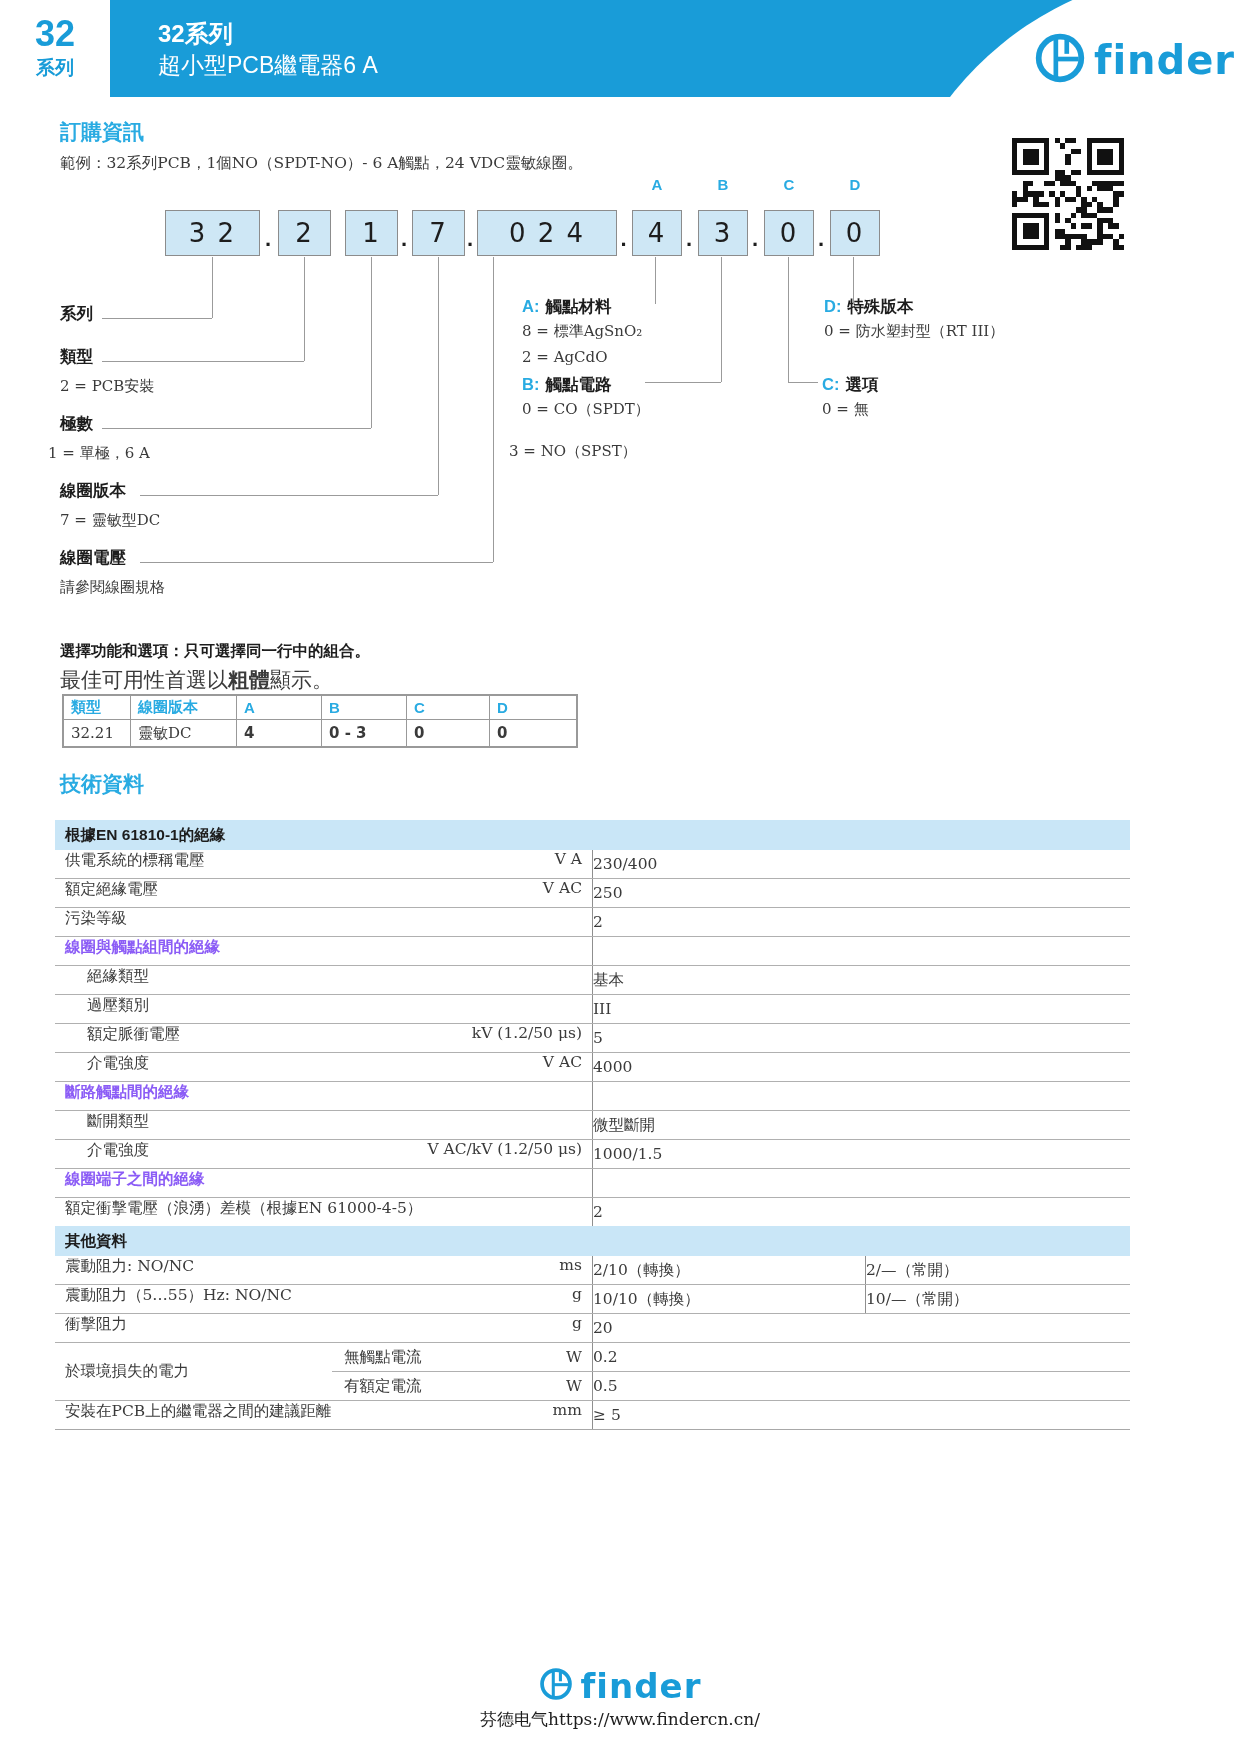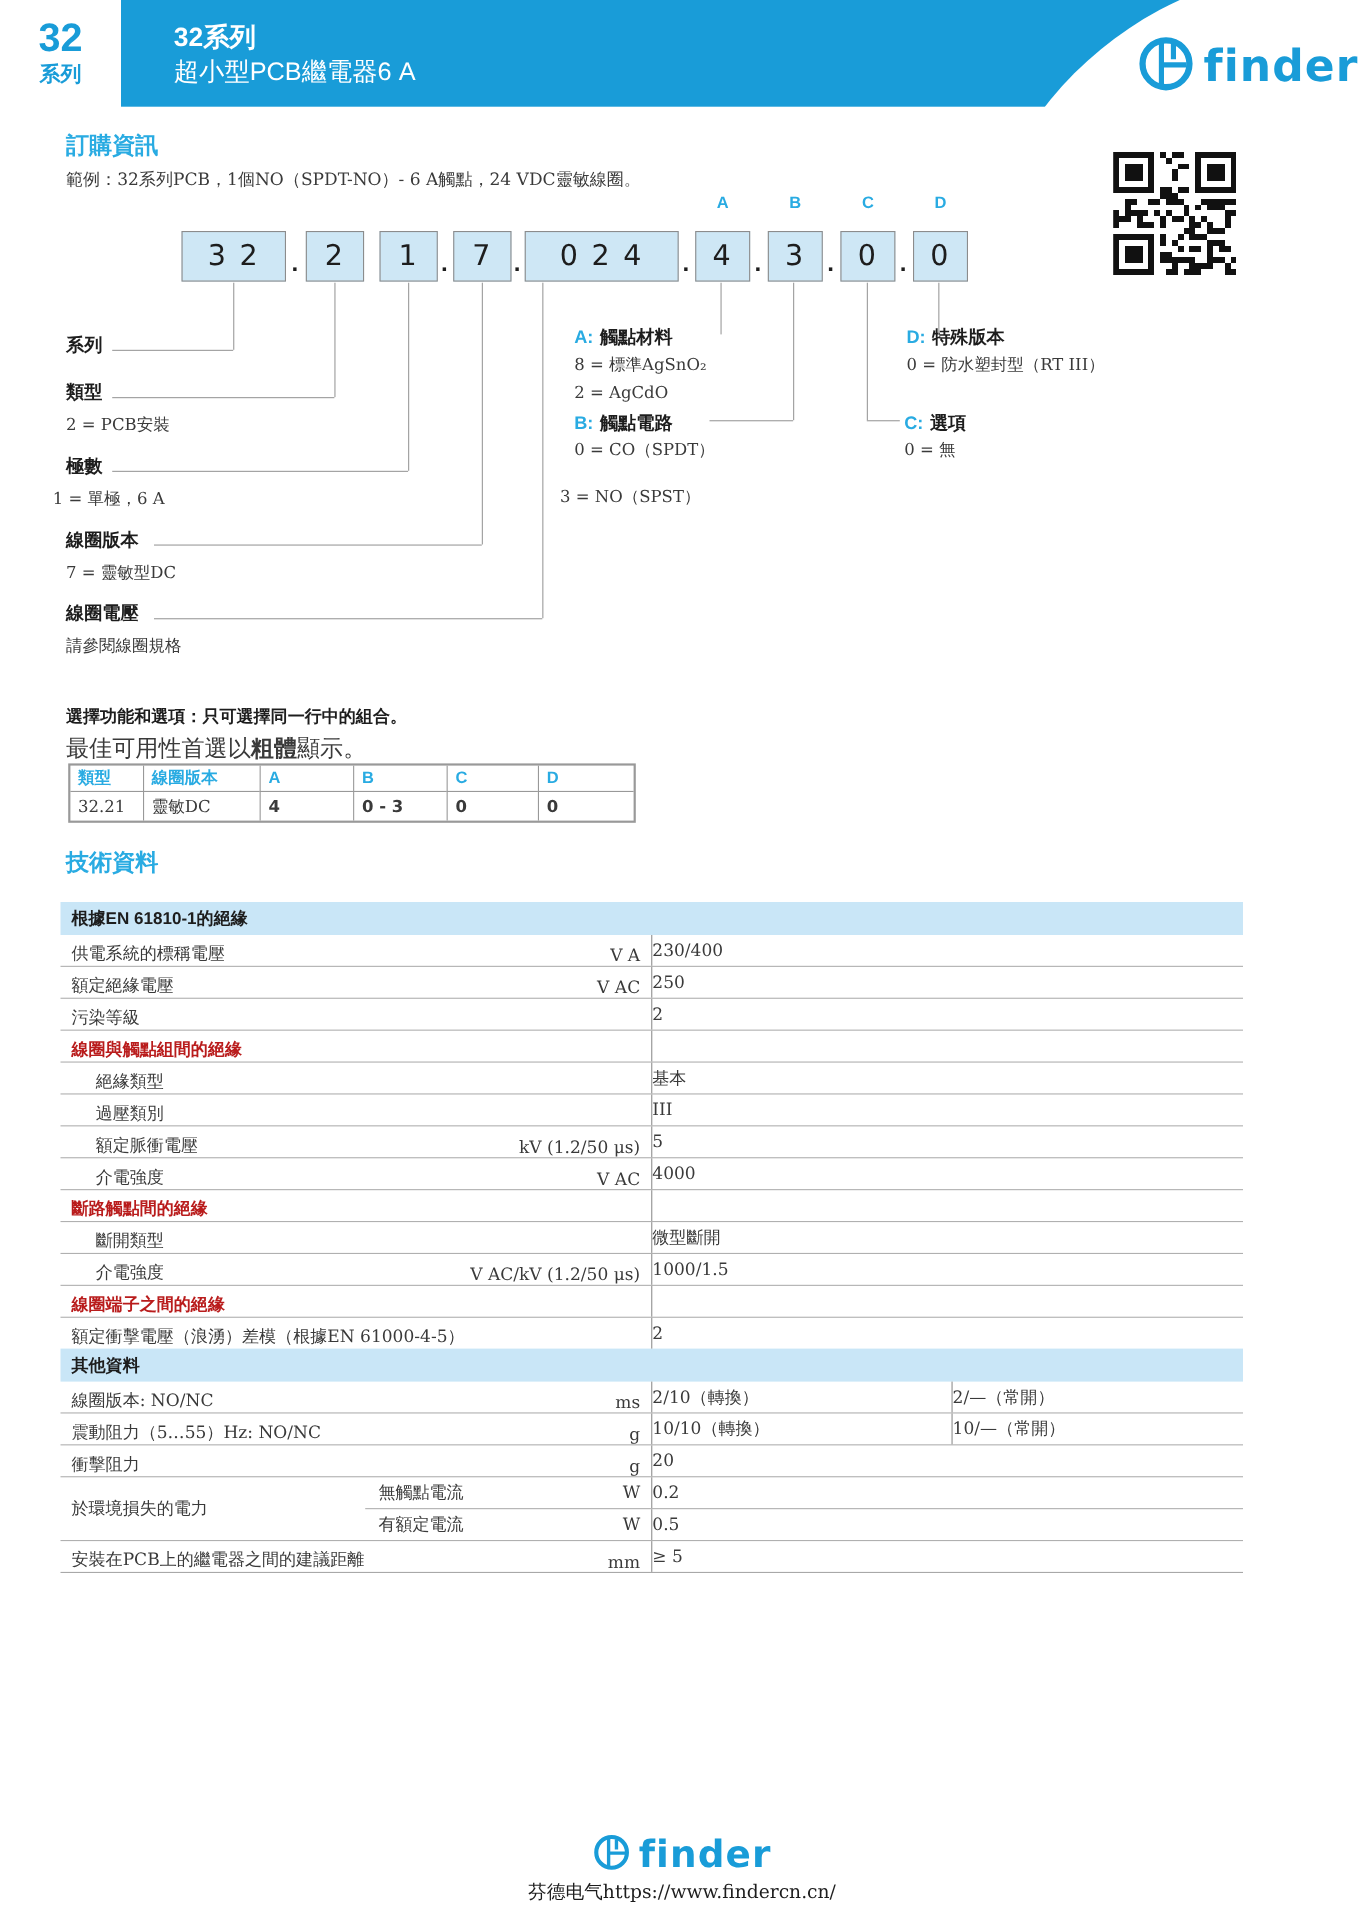--- a/index.html
+++ b/index.html
@@ -47,22 +47,22 @@
   .o-data .o-cell{height:26px;font-family:"DejaVu Serif",serif;font-size:15px;color:#3a3a3a}
   .o-data .o-cell.bold{font-weight:bold;font-family:"DejaVu Sans",sans-serif}
 
   
   .t-table{left:55px;top:820px;width:1075px;border-bottom:1px solid #a8a8a8;
            font-family:"DejaVu Serif",serif;font-size:15.5px;color:#3a3a3a}
   .t-band{height:30px;background:#C9E6F7;display:flex;align-items:center;padding-left:10px;
           font-family:"Liberation Sans",sans-serif;font-weight:bold;font-size:15.5px;color:#1d1d1d}
   .t-row{display:flex;border-top:1px solid #b0b0b0;min-height:28px;align-items:stretch}
   .t-band + .t-row{border-top:none}
-  .t-cl{width:537px;box-sizing:border-box;display:flex;justify-content:space-between;align-items:flex-end;padding:0 10px}
-  .t-head .t-cl{font-family:"Liberation Sans",sans-serif;font-weight:bold;color:#b91c1c}
+  .t-cl{width:537px;box-sizing:border-box;display:flex;justify-content:space-between;align-items:flex-start;padding:0 10px}
+  .t-head .t-cl{font-family:"Liberation Sans",sans-serif;font-weight:bold;color:#8b5cf6}
   .ind{padding-left:22px}
   .t-cv{flex:1;border-left:1px solid #8f8f8f;display:flex;align-items:center;box-sizing:border-box}
   .t-cv.w1{flex:0 0 273px}
   .t-unit{white-space:nowrap;padding-left:12px}
   .t-sl{width:277px;box-sizing:border-box;display:flex;align-items:center;padding-left:10px}
   .t-sr{flex:1}
   .t-sub{display:flex;height:28px}
   .t-sub + .t-sub{border-top:1px solid #b0b0b0}
   .t-su{width:260px;box-sizing:border-box;display:flex;justify-content:space-between;align-items:center;padding-right:10px}
 
@@ -382,21 +382,21 @@
       <div class="t-row">
         <div class="t-cl">
           <div>額定衝擊電壓（浪湧）差模（根據EN 61000-4-5）</div>
           <div class="t-unit"></div>
         </div>
         <div class="t-cv">2</div>
       </div>
       <div class="t-band">其他資料</div>
       <div class="t-row">
         <div class="t-cl">
-          <div>線圈版本: NO/NC</div>
+          <div>震動阻力: NO/NC</div>
           <div class="t-unit">ms</div>
         </div>
         <div class="t-cv w1">2/10（轉換）</div>
         <div class="t-cv">2/—（常開）</div>
       </div>
       <div class="t-row">
         <div class="t-cl">
           <div>震動阻力（5…55）Hz: NO/NC</div>
           <div class="t-unit">g</div>
         </div>

